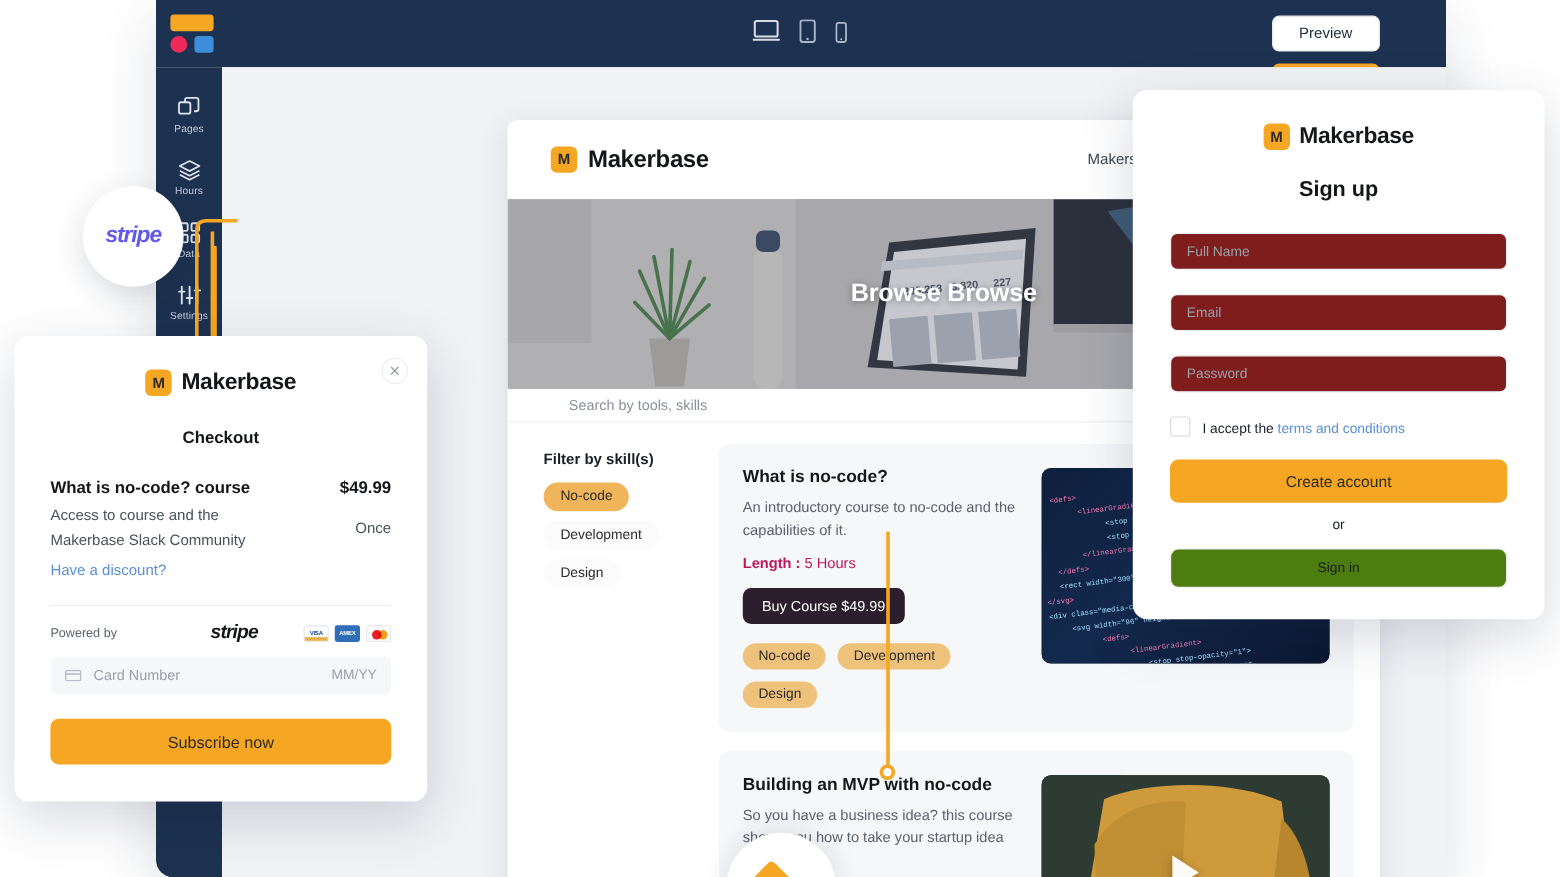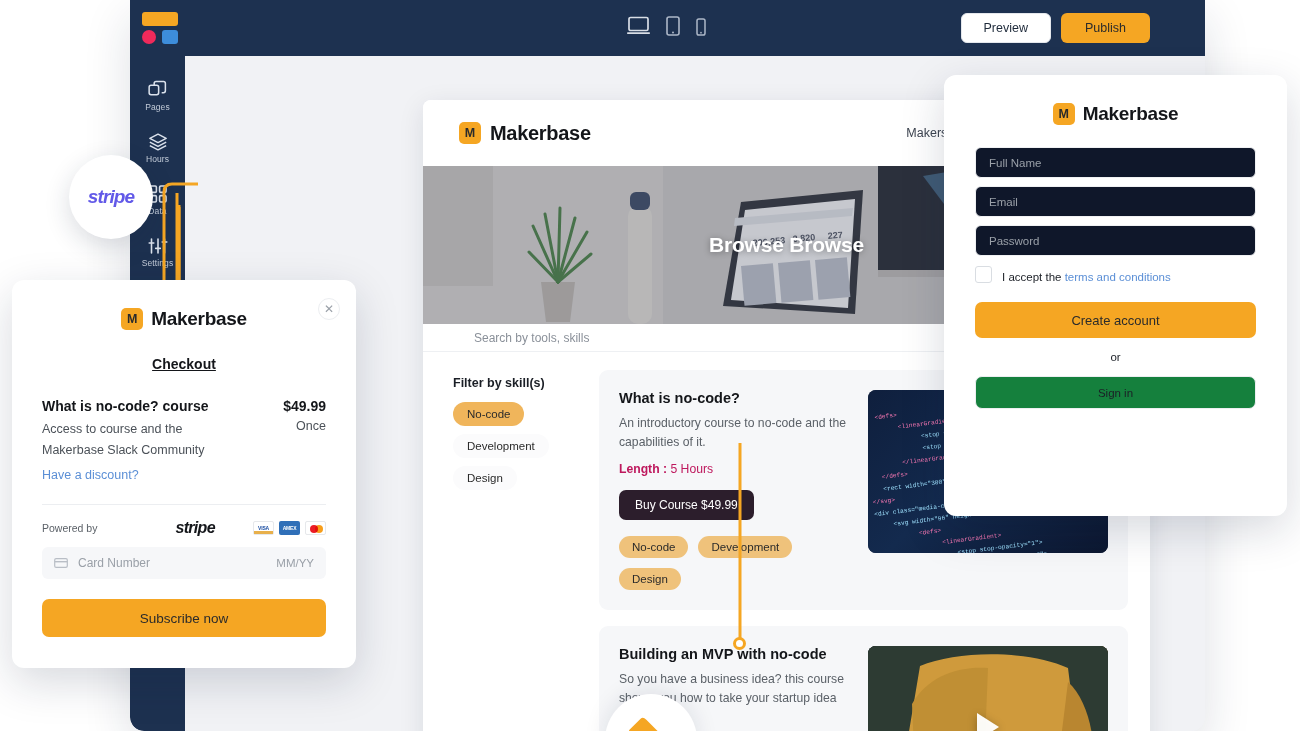--- a/index.html
+++ b/index.html
@@ -26,21 +26,21 @@
     display: flex; align-items: center;
   }
   .logo-grid { position: absolute; left: 12px; top: 12px; width: 36px; height: 32px; }
   .logo-grid .bar { position:absolute; left:0; top:0; width:36px; height:14px; background:#f5a623; border-radius:3px; }
   .logo-grid .dot { position:absolute; left:0; top:18px; width:14px; height:14px; background:#ef2a5b; border-radius:50%; }
   .logo-grid .sq  { position:absolute; left:20px; top:18px; width:16px; height:14px; background:#3d8ddb; border-radius:3px; }
 
   .device-switch { position:absolute; left:497px; top:16px; display:flex; gap:16px; align-items:flex-end; }
   .dev { opacity:.92; }
 
-  .topbar-actions { position:absolute; right:55px; top:13px; display:flex; gap:10px; }
+  .topbar-actions { position:absolute; right:55px; top:13px; display:flex; gap:10px;flex-direction:column; }
   .btn-preview {
     background:#fff; color:#1e2a3a; border:1px solid #e4e7ec; border-radius:6px;
     height:30px; padding:0 22px; font-size:12.5px; cursor:pointer;
     display:flex; align-items:center; justify-content:center;
   }
   .btn-publish {
     background:#f5a623; color:#2b2b2b; border:none; border-radius:6px;
     height:30px; padding:0 24px; font-size:12.5px; cursor:pointer;
     display:flex; align-items:center; justify-content:center;
   }
@@ -144,26 +144,26 @@
     position:absolute; left:12px; top:280px; width:344px; height:388px;
     background:#fff; border-radius:12px; z-index:40;
     box-shadow:0 14px 44px rgba(20,30,60,.17);
     padding:28px 30px 0 30px;
   }
   .co-close { position:absolute; right:16px; top:18px; width:22px; height:22px;
     border-radius:50%; border:1px solid #eceef1; color:#9aa0a8; font-size:12px;
     display:flex; align-items:center; justify-content:center; cursor:pointer; background:#fff; }
   .co-brand { display:flex; align-items:center; justify-content:center; gap:8px; margin-bottom:26px; }
   .co-brand .brand-name { font-size:19px; }
-  .co-heading { text-align:center; font-size:14px; font-weight:bold; color:#14161a; margin-bottom:26px;text-decoration:underline; }
+  .co-heading { text-align:center; font-size:14px; font-weight:bold; color:#14161a; margin-bottom:26px; }
   .co-row { display:flex; justify-content:space-between; align-items:flex-start; }
   .co-item { font-size:14px; font-weight:bold; color:#14161a; }
   .co-price { font-size:14px; font-weight:bold; color:#14161a; }
   .co-sub { font-size:12.5px; color:#4b5158; line-height:1.65; max-width:195px; margin-top:5px; }
-  .co-once { font-size:12.5px; color:#4b5158; margin-top:5px; }
+  .co-once { font-size:12.5px; color:#4b5158; margin-top:19px; }
   .co-discount { display:block; font-size:12.5px; color:#5b8fd6; margin-top:8px; text-decoration:none; cursor:pointer; }
   .co-div { height:1px; background:#eceef1; margin:22px 0 14px; }
   .co-pay { display:flex; align-items:center; }
   .co-poweredby { font-size:10.5px; color:#5b6168; }
   .co-stripe { font-size:16px; font-weight:bold; color:#14161a; letter-spacing:-.7px; font-style:italic; margin-left:78px; }
   .co-cards { margin-left:auto; display:flex; gap:5px; }
   .card-ico { width:21px; height:14px; border-radius:2px; display:flex; align-items:center;
     justify-content:center; font-size:5px; font-weight:bold; letter-spacing:-.2px; }
   .card-visa { background:#fff; border:1px solid #e6e8eb; color:#1a4da2; position:relative; }
   .card-visa::after { content:""; position:absolute; left:0; right:0; bottom:0; height:3px; background:#e8b04b; }
@@ -183,32 +183,32 @@
   
   .signup {
     position:absolute; left:944px; top:75px; width:343px; height:441px;
     background:#fff; border-radius:12px; z-index:45;
     box-shadow:0 14px 44px rgba(20,30,60,.17);
     padding:28px 31px 0 31px;
   }
   .su-brand { display:flex; align-items:center; justify-content:center; gap:8px; margin-bottom:22px; }
   .su-brand .brand-name { font-size:19px; }
   .su-title { text-align:center; font-size:18px; font-weight:bold; color:#14161a; margin-bottom:26px; }
-  .su-input { height:31px; background:#0f172a; border:1px solid #f0f1f3; border-radius:6px;
-    display:flex; align-items:center; padding:0 13px; margin-bottom:8px; cursor:text; }
+  .su-input { height:31px; background:#7f1d1d; border:1px solid #f0f1f3; border-radius:6px;
+    display:flex; align-items:center; padding:0 13px; margin-bottom:20px; cursor:text; }
   .su-input span { font-size:11.5px; color:#9aa0a8; }
   .su-terms { display:flex; align-items:flex-end; gap:10px; margin:10px 0 19px; }
   .su-check { width:17px; height:17px; border:1px solid #d9dde2; border-radius:3px; background:#fff; cursor:pointer; flex:0 0 17px; }
   .su-terms-text { font-size:11.5px; color:#1b1f26; }
   .su-terms-text a { color:#5b8fd6; text-decoration:none; }
   .su-create { width:100%; height:36px; border:none; border-radius:7px; background:#f5a623;
     color:#2b2b2b; font-size:13px; cursor:pointer; }
   .su-or { text-align:center; font-size:11.5px; color:#1b1f26; margin:13px 0; }
   .su-signin { width:100%; height:33px; border:1px solid #eceef1; border-radius:7px;
-    background:#15803d; color:#1b1f26; font-size:11.5px; cursor:pointer; }
+    background:#4d7c0f; color:#1b1f26; font-size:11.5px; cursor:pointer; }
 
   
   .bubble-logo { position:absolute; left:605px; top:694px; width:92px; height:92px;
     border-radius:50%; background:#fff; z-index:35; box-shadow:0 -4px 22px rgba(20,30,60,.10);
     display:flex; align-items:center; justify-content:center; }
   .bl-diamond { width:56px; height:40px; background:#f5a623; transform:rotate(45deg) scale(.8,.55); border-radius:6px; }
 </style>
 </head>
 <body>
 
@@ -500,20 +500,21 @@
     </div>
 
     <button class="co-subscribe">Subscribe now</button>
   </div>
 
   <div class="signup">
     <div class="su-brand">
       <span class="brand-badge">M</span>
       <span class="brand-name">Makerbase</span>
     </div>
+    <div class="su-title">Sign up</div>
 
     <div class="su-input">
       <span>Full Name</span>
     </div>
     <div class="su-input">
       <span>Email</span>
     </div>
     <div class="su-input">
       <span>Password</span>
     </div>

